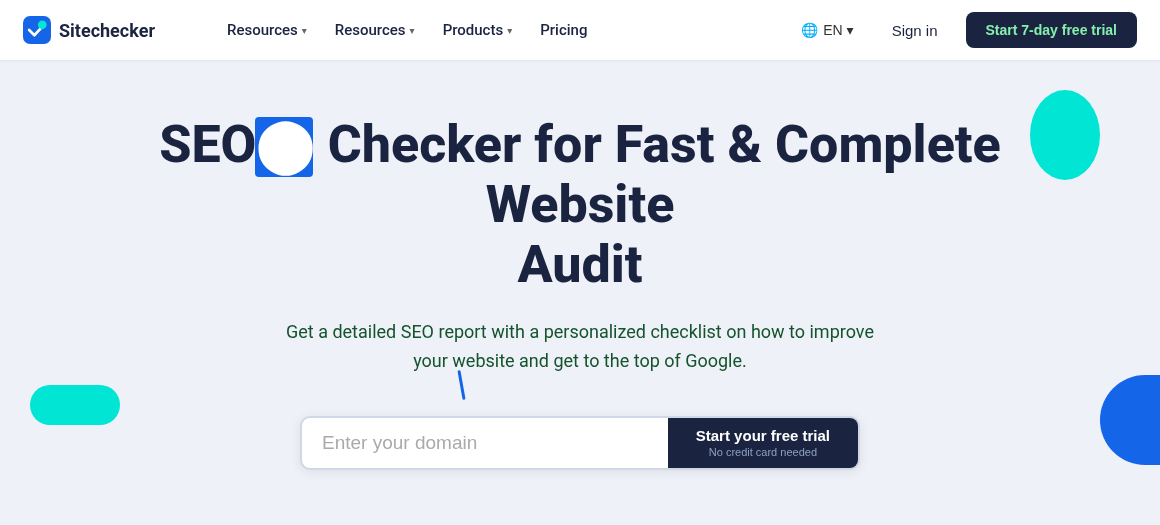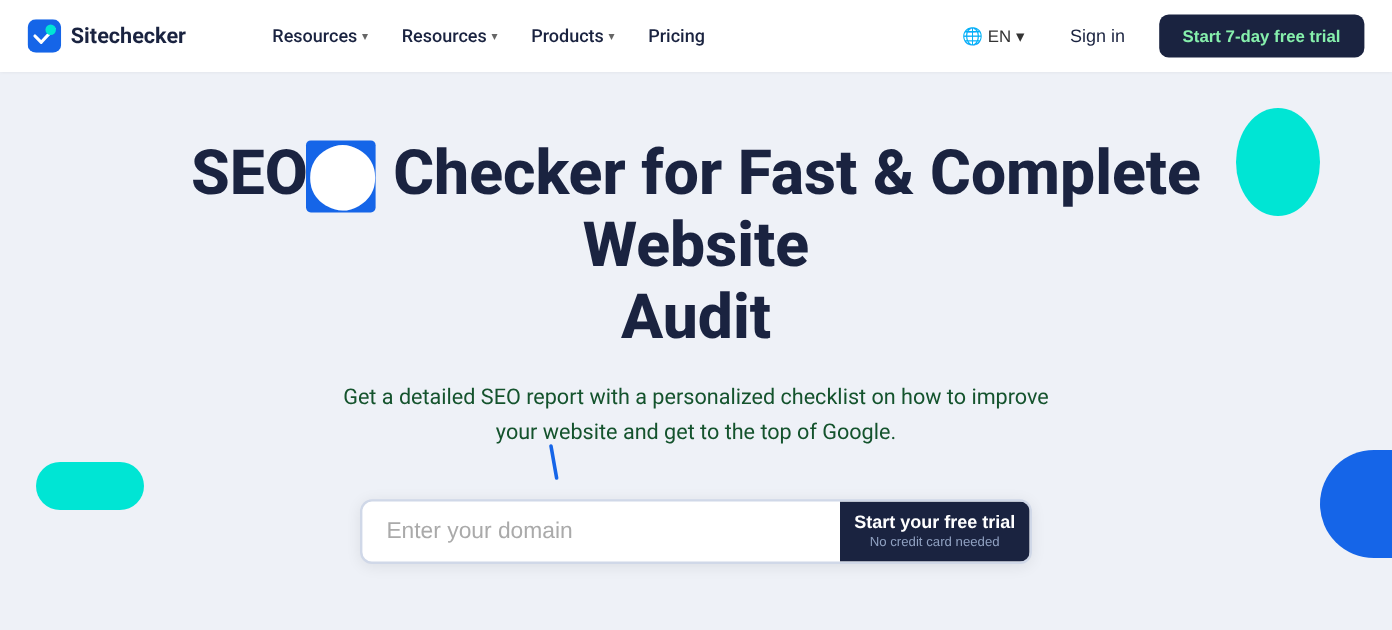--- a/index.html
+++ b/index.html
@@ -224,21 +224,21 @@
     }
 
     .domain-input::placeholder {
       color: #aaa;
     }
 
     .search-btn {
       background: #1a2340;
       color: #fff;
       border: none;
-      padding: 0 12px;
+      padding: 0 28px;
       cursor: pointer;
       display: flex;
       flex-direction: column;
       align-items: center;
       justify-content: center;
       gap: 2px;
     }
 
     .search-btn .btn-main {
       font-size: 15px;

